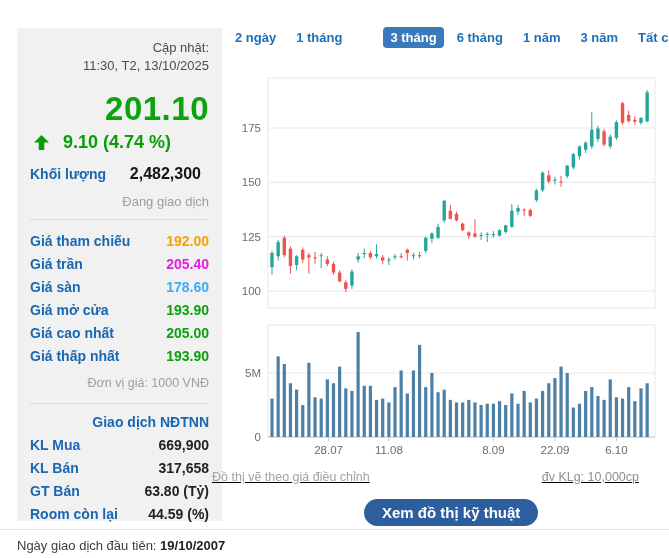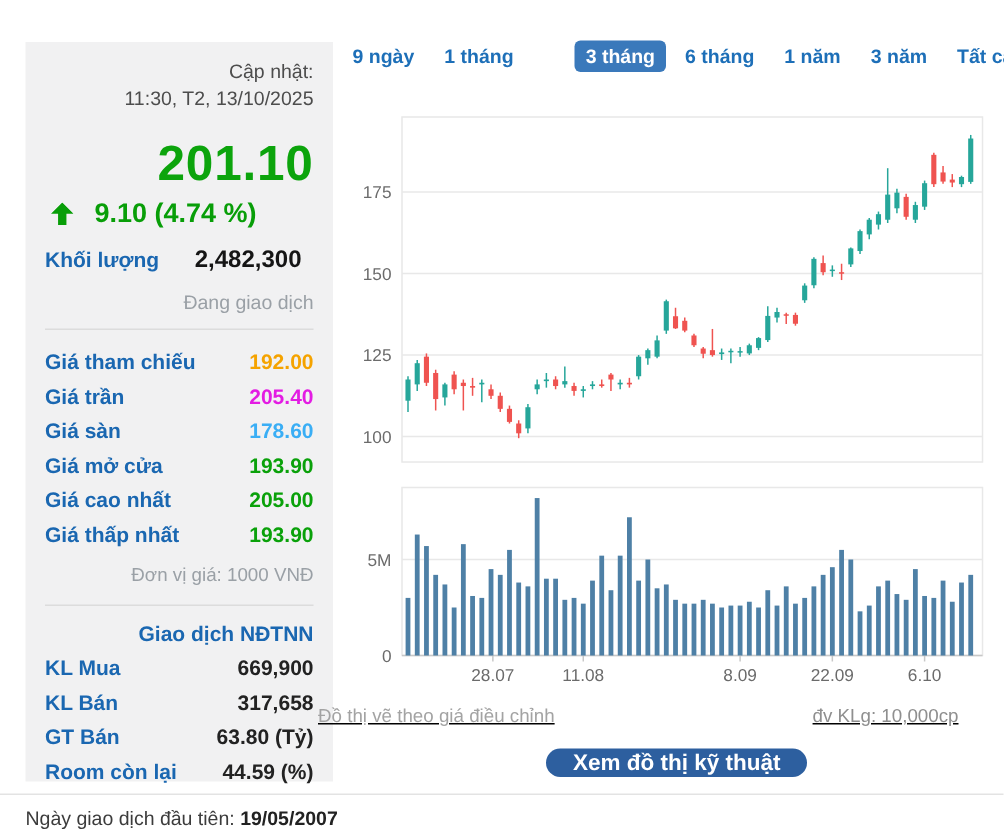--- a/index.html
+++ b/index.html
@@ -28,21 +28,21 @@
   .tabs { position:absolute; left:228px; top:27px; display:flex; align-items:center; gap:6px; }
   .tab { font-size:13px; font-weight:bold; color:#1d6fb8; padding:3px 7px; border-radius:4px; cursor:pointer; white-space:nowrap; }
   .tab.active { background:#3a79bb; color:#ffffff;margin-left:28px; }
   .tab-chart-icon { margin-left:2px; cursor:pointer; display:flex; align-items:center; }
 
   
   .chart-wrap { position:absolute; left:228px; top:70px; width:432px; height:392px; }
   .chart-footer { position:absolute; left:212px; top:470px; width:427px; display:flex; justify-content:space-between;text-decoration:underline; }
   .chart-note { font-size:12.5px; color:#a3a3a3; }
   .chart-unit { font-size:12.5px; color:#8f8f8f; }
-  .tech-btn { position:absolute; left:364px; top:499px; height:19px; padding:0 18px;
+  .tech-btn { position:absolute; left:364px; top:499px; height:27px; padding:0 18px;
     background:#2d5f9f; color:#ffffff; font-size:15px; font-weight:bold; border:none; border-radius:14px;
     font-family:"Liberation Sans","DejaVu Sans",sans-serif; cursor:pointer; }
 
   
   .bottom-divider { position:absolute; left:0; top:529px; width:669px; border-top:1px solid #e3e3e3; }
   .first-trade { position:absolute; left:17px; top:538px; font-size:13px; color:#3c3c3c; }
   .first-trade b { color:#222; }
 </style>
 </head>
 <body>
@@ -109,21 +109,21 @@
       </div>
       <div class="info-row">
         <span class="lbl">Room còn lại</span>
         <span class="val">44.59 (%)</span>
       </div>
     </div>
 </aside>
 
 <nav class="tabs">
   <span id="tabs-slot" style="display:flex;gap:6px;align-items:center">
-      <span class="tab">9 ngày</span>
+      <span class="tab">2 ngày</span>
       <span class="tab">1 tháng</span>
       <span class="tab active">3 tháng</span>
       <span class="tab">6 tháng</span>
       <span class="tab">1 năm</span>
       <span class="tab">3 năm</span>
       <span class="tab">Tất cả</span>
     </span>
   <span class="tab-chart-icon">
     <svg width="21" height="16" viewBox="0 0 24 18">
       <polygon points="1,17 1,10 6,5 11,9 17,2 23,7 23,17" fill="#2ab9d4"></polygon>
@@ -347,14 +347,14 @@
 
 <div class="chart-footer">
   <span class="chart-note">Đồ thị vẽ theo giá điều chỉnh</span>
   <span class="chart-unit">đv KLg: 10,000cp</span>
 </div>
 
 <button class="tech-btn">Xem đồ thị kỹ thuật</button>
 
 <div class="bottom-divider"></div>
 <div class="first-trade">
-  <span>Ngày giao dịch đầu tiên: </span><b>19/05/2007</b>
+  <span>Ngày giao dịch đầu tiên: </span><b>19/10/2007</b>
 </div>
 
 </body></html>

